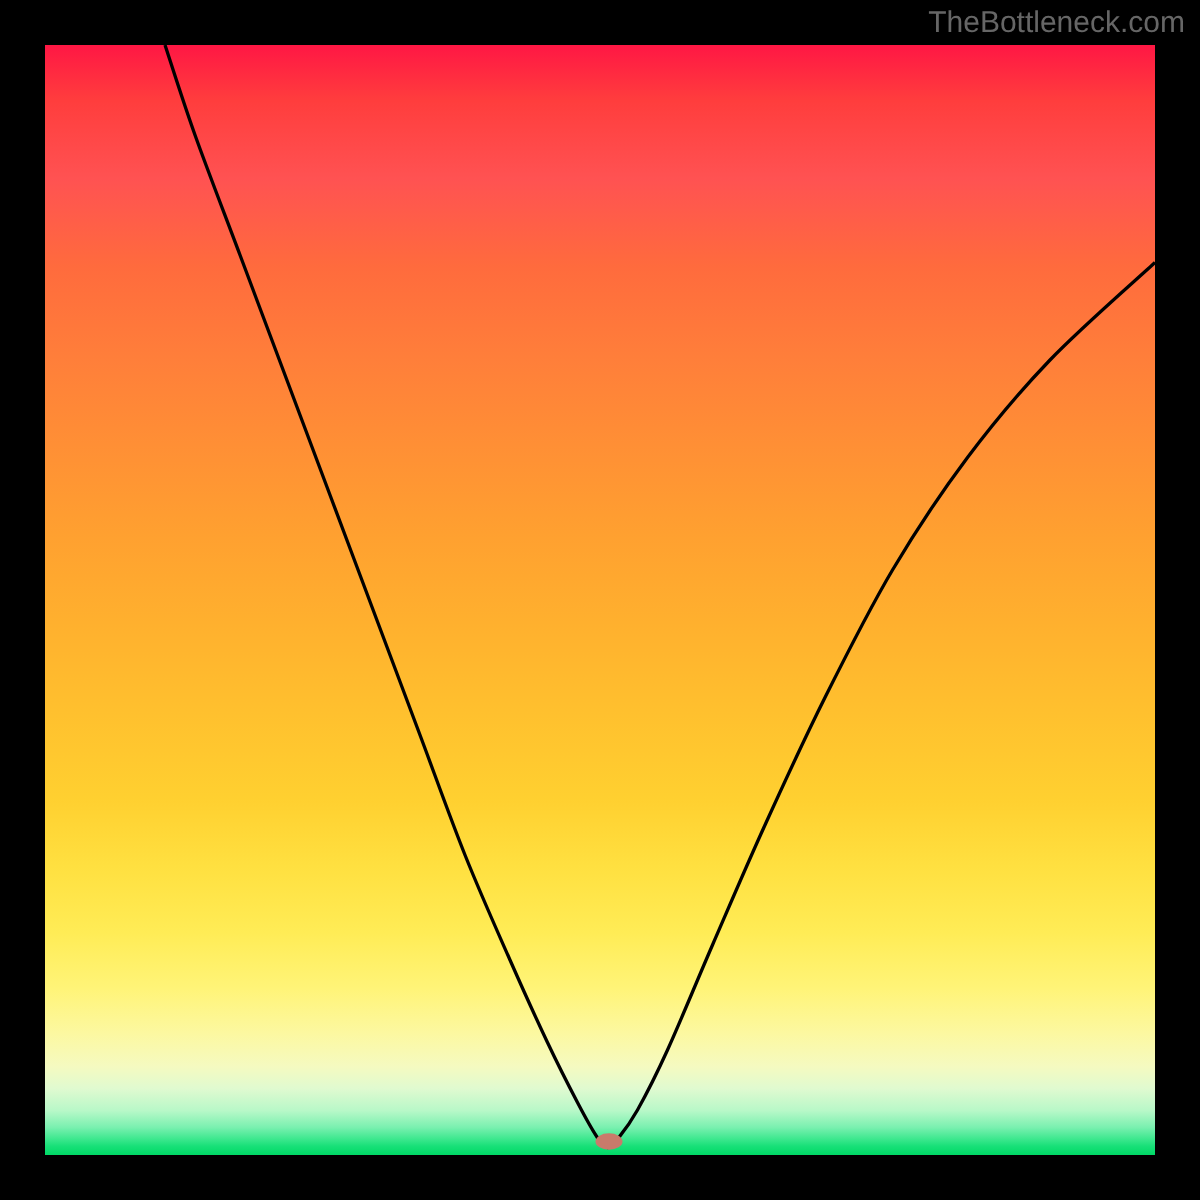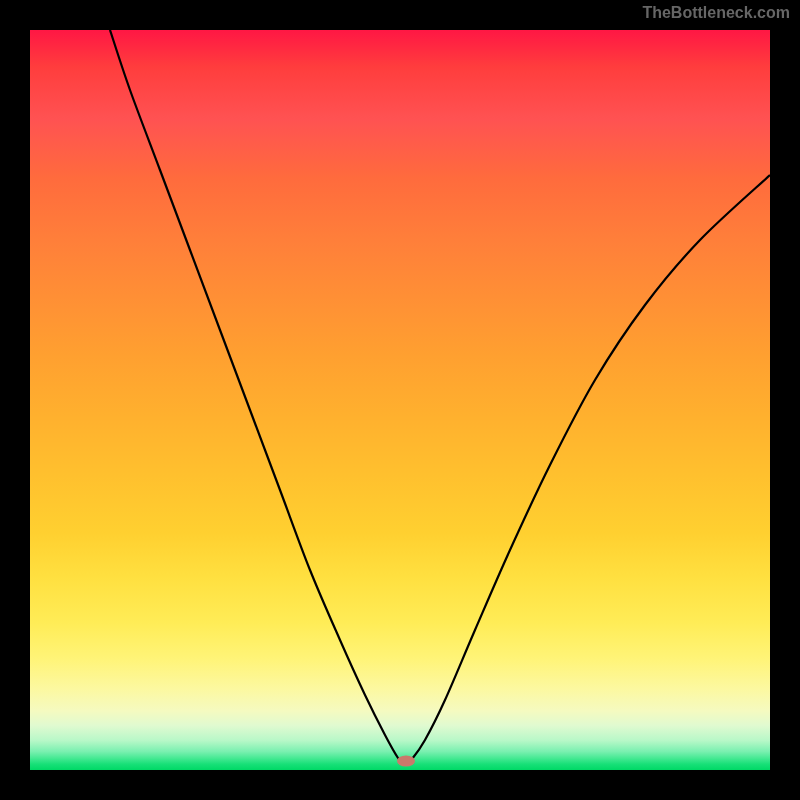--- a/index.html
+++ b/index.html
@@ -12,22 +12,22 @@
       height: 800px;
       background: #000;
       position: relative;
       font-family: Arial, sans-serif;
     }
     .watermark {
       position: absolute;
       top: 4px;
       right: 10px;
       color: #666;
-      font-size: 16px;
-      font-weight: bold;
+      font-size: 20px;
+      font-weight: normal;
       z-index: 10;
     }
     .chart-container {
       position: absolute;
       top: 30px;
       left: 30px;
       width: 740px;
       height: 740px;
       overflow: hidden;
     }

